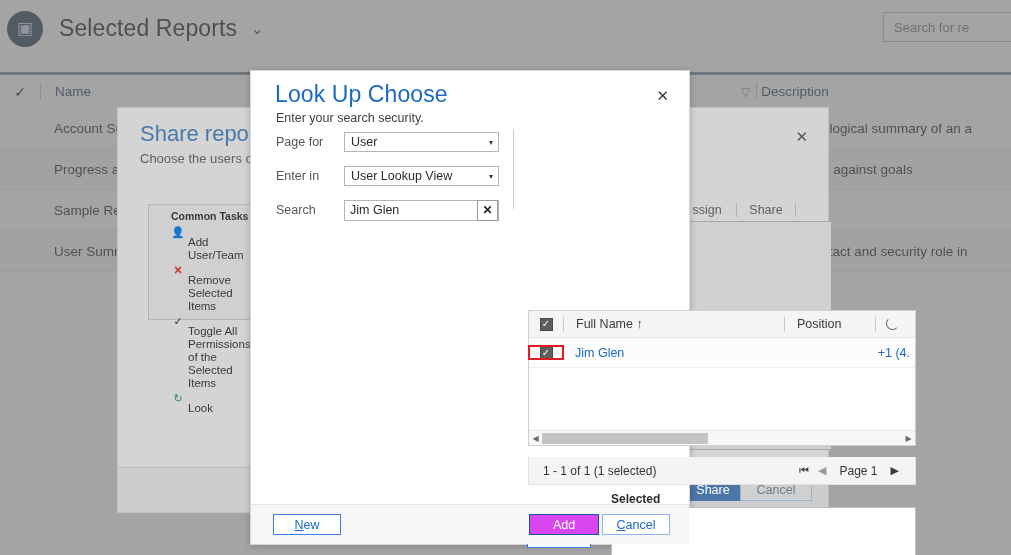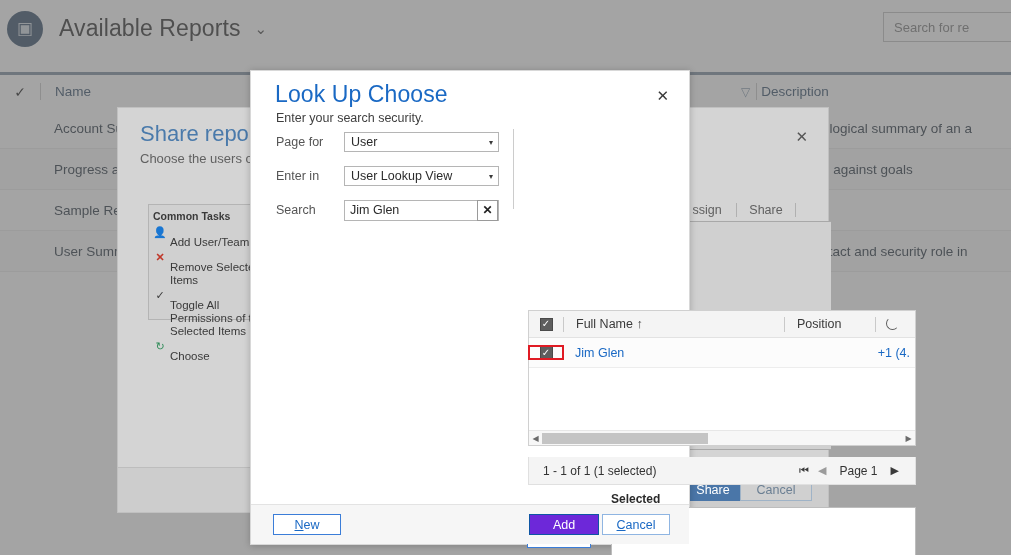--- a/index.html
+++ b/index.html
@@ -79,21 +79,21 @@
   }
   .share-title {
     position:absolute; left:22px; top:13px;
     font-size:22px; color:#4a7aab; font-weight:400;
   }
   .share-sub {
     position:absolute; left:22px; top:43px; font-size:13px; color:#616161;
   }
   .common-tasks {
     position:absolute; left:30px; top:96px; width:127px; height:116px;
-    border:1px solid #b4b4b4; background:#d0d0d0; padding:5px 4px;
+    border:1px solid #b4b4b4; background:#d0d0d0; padding:5px 22px;
   }
   .ct-title { font-size:10.5px; font-weight:bold; color:#3a3a3a; margin-bottom:4px; }
   .ct-item {
     display:flex; align-items:flex-start; font-size:11.5px; color:#3a3a3a;
     margin-bottom:2px; line-height:13px;
   }
   .ct-ic { width:14px; flex:none; text-align:center; font-size:11px; line-height:13px; }
   .ct-tx { padding-left:3px;margin-top:10px; }
   .share-cols {
     position:absolute; left:560px; top:95px; width:150px;
@@ -238,34 +238,34 @@
 
   .lu-footer {
     position:absolute; left:0; bottom:0; width:438px; height:40px;
     background:#f6f6f6; border-top:1px solid #e3e3e3;
   }
   .lu-fbtn {
     position:absolute; top:9px; height:21px;
     font-size:12.5px; display:flex; align-items:center; justify-content:center; cursor:pointer;
   }
   .lu-fbtn.new { left:22px; width:68px; border:1px solid #3b7dd8; background:#fff; color:#1a69c4; }
-  .lu-fbtn.add { left:278px; width:70px; background:#6d28d9; color:#fff; border:1px solid #0f56a4; }
+  .lu-fbtn.add { left:278px; width:70px; background:#d946ef; color:#fff; border:1px solid #0f56a4; }
   .lu-fbtn.cancel { left:351px; width:68px; border:1px solid #8fb5e2; background:#fff; color:#1a69c4; }
   .ul { text-decoration:underline; }
 </style>
 </head>
 <body>
 
 <div id="bg-app">
 
   <div class="bg-header">
     <div class="app-icon-circle">
       <span class="app-icon-glyph">▣</span>
     </div>
-    <div class="app-title">Available Reports</div>
+    <div class="app-title">Selected Reports</div>
     <div class="app-title-chevron">⌄</div>
     <div class="bg-search">Search for re</div>
   </div>
 
   <div class="bg-grid-topline"></div>
 
   <div class="bg-grid-head">
     <div class="bg-check-col">✓</div>
     <div class="bg-vdiv"></div>
     <div class="bg-col-name">Name</div>
@@ -308,21 +308,21 @@
     <div class="ct-item">
       <span class="ct-ic" style="color:#c0392b;font-weight:bold">✕</span>
       <span class="ct-tx">Remove Selected Items</span>
     </div>
     <div class="ct-item">
       <span class="ct-ic" style="color:#3a3a3a">✓</span>
       <span class="ct-tx">Toggle All Permissions of the Selected Items</span>
     </div>
     <div class="ct-item">
       <span class="ct-ic" style="color:#2e8b57">↻</span>
-      <span class="ct-tx">Choose</span>
+      <span class="ct-tx">Look</span>
     </div>
   </div>
 
   <div class="share-cols">
     <div class="c">ssign</div>
     <div class="vd"></div>
     <div class="c">Share</div>
     <div class="vd"></div>
   </div>
   <div class="share-listbox"></div>

